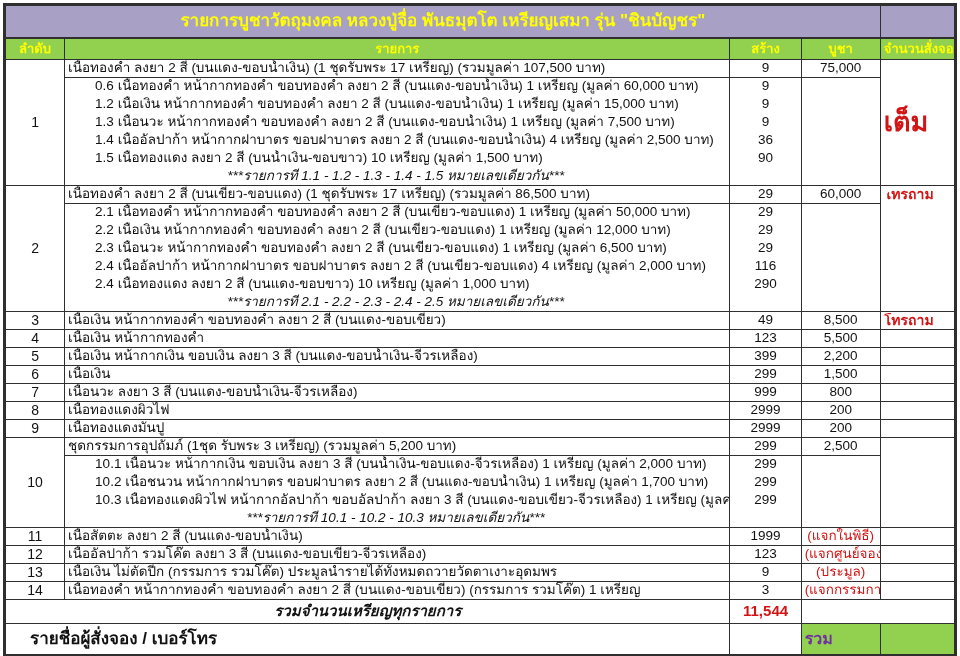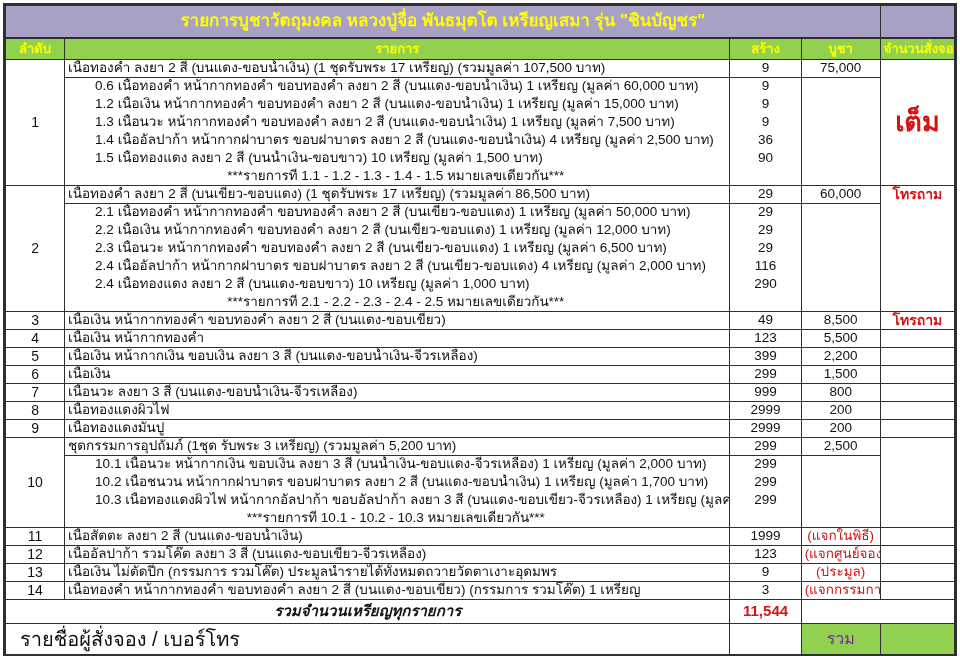--- a/index.html
+++ b/index.html
@@ -31,37 +31,37 @@
     background:var(--header_green,#92d050);
     border:1.5px solid var(--border,#2f2f2f);
     color:var(--label_yellow,#ffff00);
     font-weight:bold;font-size:13px;text-align:center;height:20px;padding:0 3px;
   }
   tbody tr{height:18px;}
   tbody tr.group-start td{border-top:1.5px solid var(--border,#2f2f2f);}
   td.bb{border-bottom:1.5px solid var(--border,#2f2f2f);}
   .no-cell{text-align:center;font-size:14px;vertical-align:middle;}
   .item-cell.indent{padding-left:30px;}
-  .item-cell.note{text-align:center;padding-left:0;}
+  .item-cell.note{text-align:center;padding-left:0;font-style:italic;}
   .made-cell,.price-cell{text-align:center;}
   .price-cell.red{color:var(--red,#d31414);}
-  .order-cell{text-align:center;color:var(--red,#d31414);font-weight:bold;vertical-align:middle;}
+  .order-cell{text-align:left;color:var(--red,#d31414);font-weight:bold;vertical-align:middle;border-radius:22px;}
   .order-cell.full{font-size:27px;}
   .order-cell.call{font-size:14px;vertical-align:top;padding-top:1px;}
   
   tfoot td{border:1.5px solid var(--border,#2f2f2f);}
   tr.total-row{height:24px;}
   .total-label{text-align:center;font-weight:bold;font-size:15px;font-style:italic;}
   .total-value{text-align:center;font-weight:bold;font-size:15px;color:var(--red,#d31414);margin-top:16px;}
   tr.footer-row{height:32px;}
-  .footer-label{font-weight:normal;font-size:20px;padding-left:14px;}
+  .footer-label{font-weight:bold;font-size:17px;padding-left:24px;}
   .made-blank{background:#fff;}
   .sum-cell{
     background:var(--header_green,#92d050);
-    text-align:center;font-weight:normal;font-size:16px;
+    text-align:left;font-weight:bold;font-size:16px;
     color:var(--sum_purple,#7030a0);vertical-align:middle;
   }
 </style>
 </head>
 <body>
 
 <table>
   <colgroup>
     <col style="width:60px">
     <col style="width:664px">

